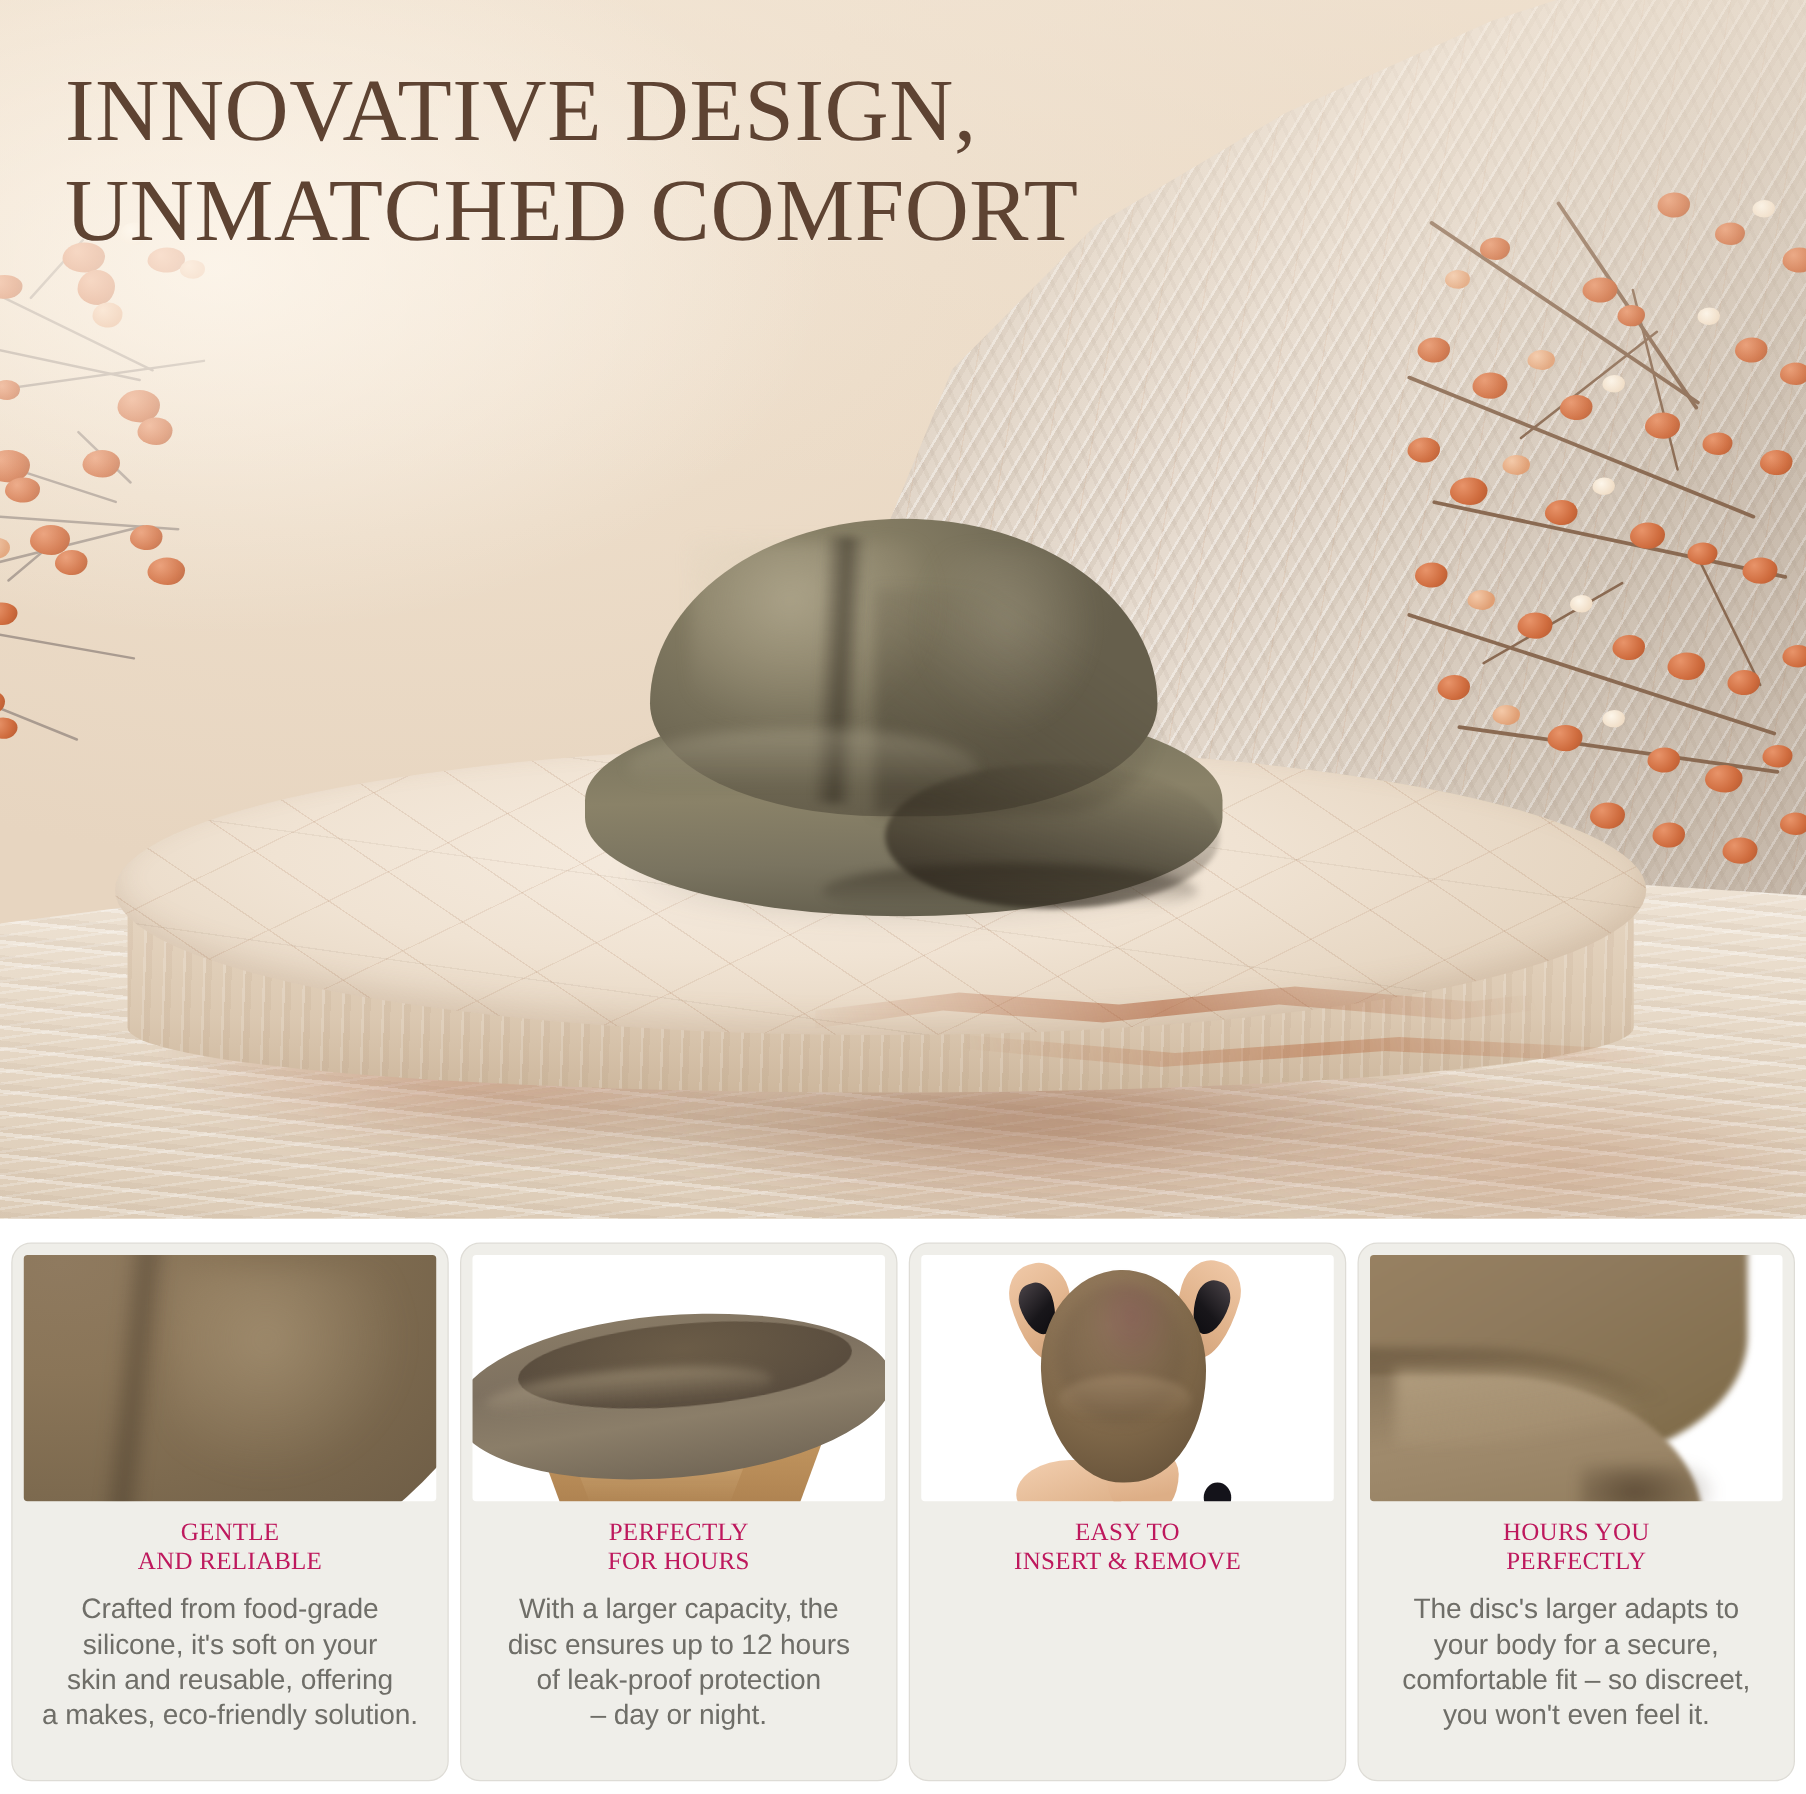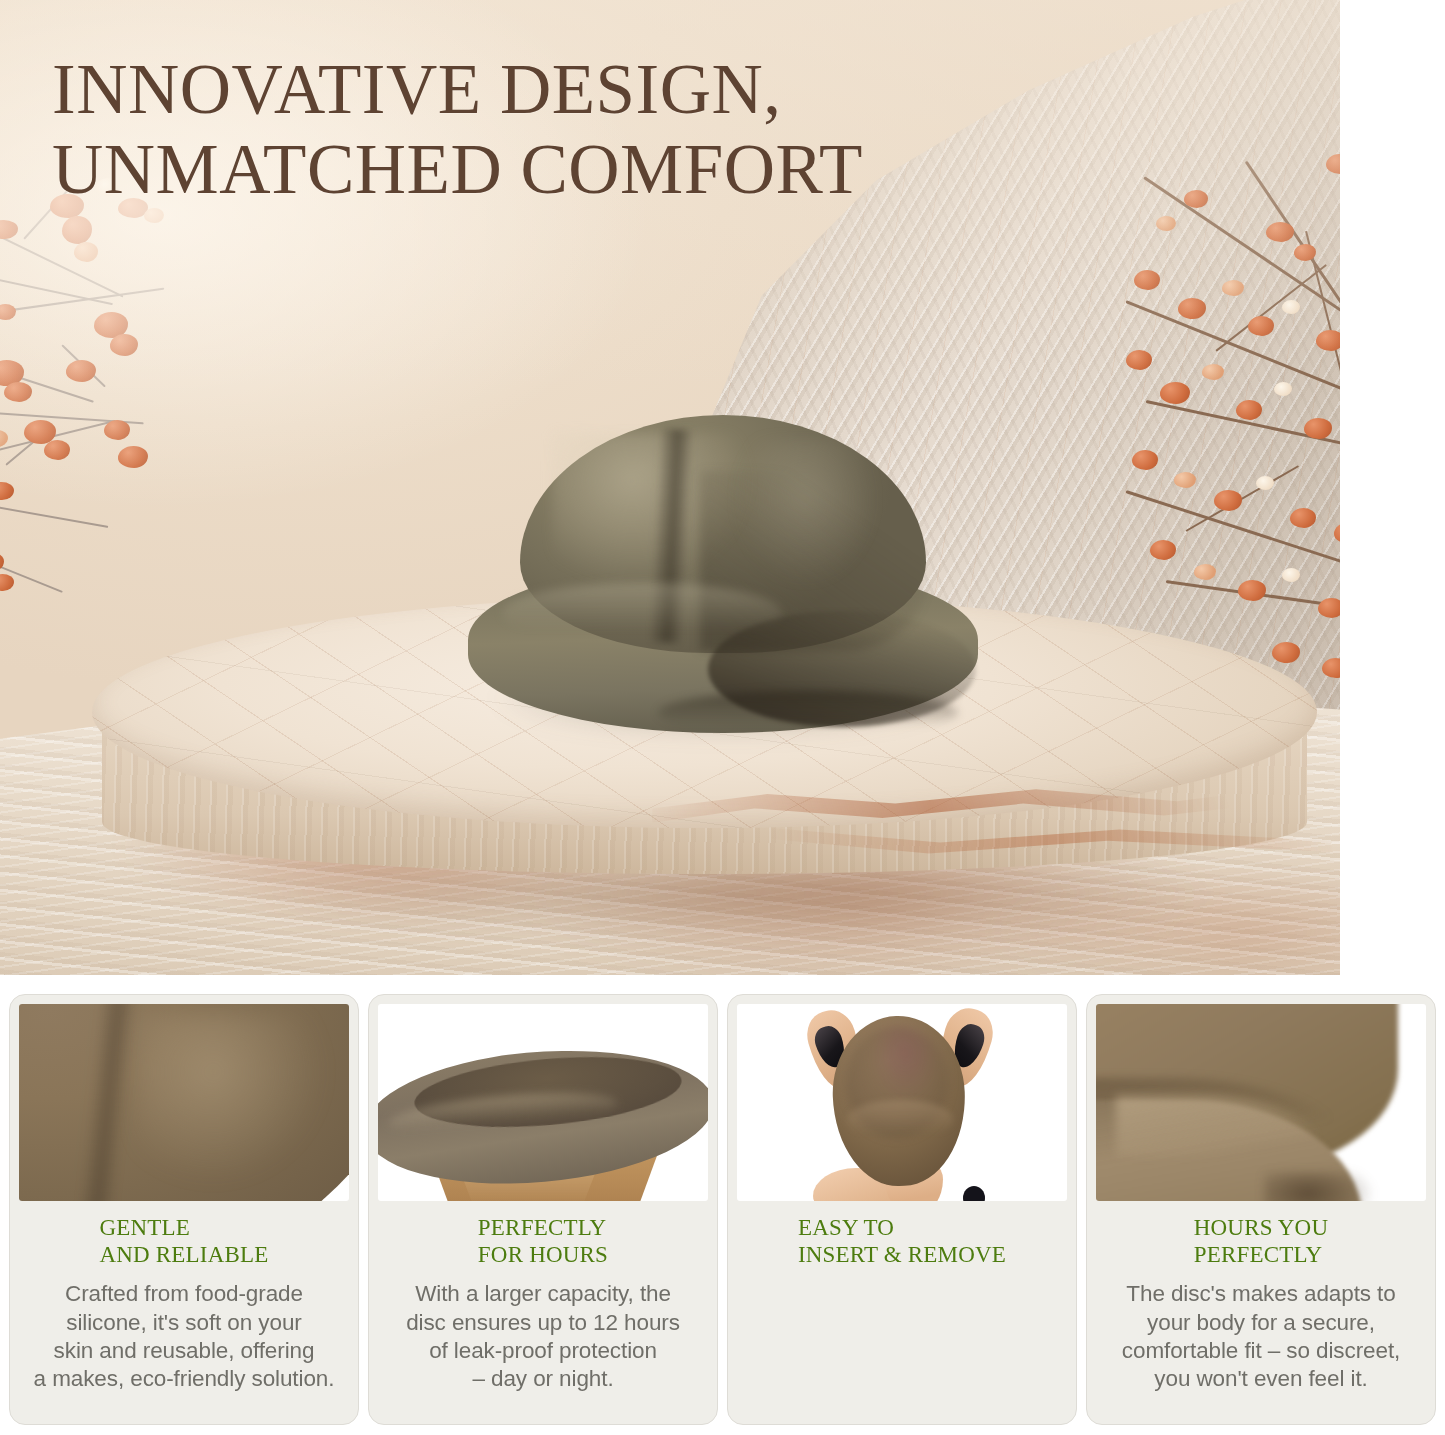--- a/index.html
+++ b/index.html
@@ -17,21 +17,21 @@
     width: 1445px;
     height: 1435px;
     background: #ffffff;
     overflow: hidden;
   }
 
   
   .hero {
     position: absolute;
     left: 0; top: 0;
-    width: 1340px;
+    width: 1445px;
     height: 975px;
     overflow: hidden;
     background:
       radial-gradient(ellipse 900px 520px at 22% 18%, #f3e6d6 0%, #ecdcc8 48%, #e7d5c0 100%),
       #ecdcc8;
   }
 
   
   .hero-light {
     position: absolute; inset: 0;
@@ -286,23 +286,24 @@
     height: 197px;
     border-radius: 3px;
     overflow: hidden;
     position: relative;
     background: #ffffff;
     flex: none;
   }
   .card-title {
     margin-top: 14px;
     font-family: "Liberation Serif", "DejaVu Serif", serif;
-    color: #4d7c0f;
-    font-size: 23px;
+    color: #be185d;
+    font-size: 20px;
     line-height: 1.16;
+    text-align: center;
     white-space: pre-line;
     letter-spacing: .2px;
     flex: none;
   }
   .card-body {
     margin-top: 12px;
     font-family: "Liberation Sans", sans-serif;
     color: #6F6E68;
     font-size: 22.5px;
     line-height: 1.26;
@@ -682,20 +683,20 @@
     <div class="card">
       <div class="card-thumb">
         <div class="t4-upper"></div>
         <div class="t4-lower"></div>
         <div class="t4-rim-edge"></div>
         <div class="t4-hl"></div>
         <div class="t4-dark"></div>
       </div>
       <div class="card-title">HOURS YOU
 PERFECTLY</div>
-      <div class="card-body">The disc's makes adapts to
+      <div class="card-body">The disc's larger adapts to
 your body for a secure,
 comfortable fit – so discreet,
 you won't even feel it.</div>
     </div>
 
   </div>
 </div>
 
 </body></html>

